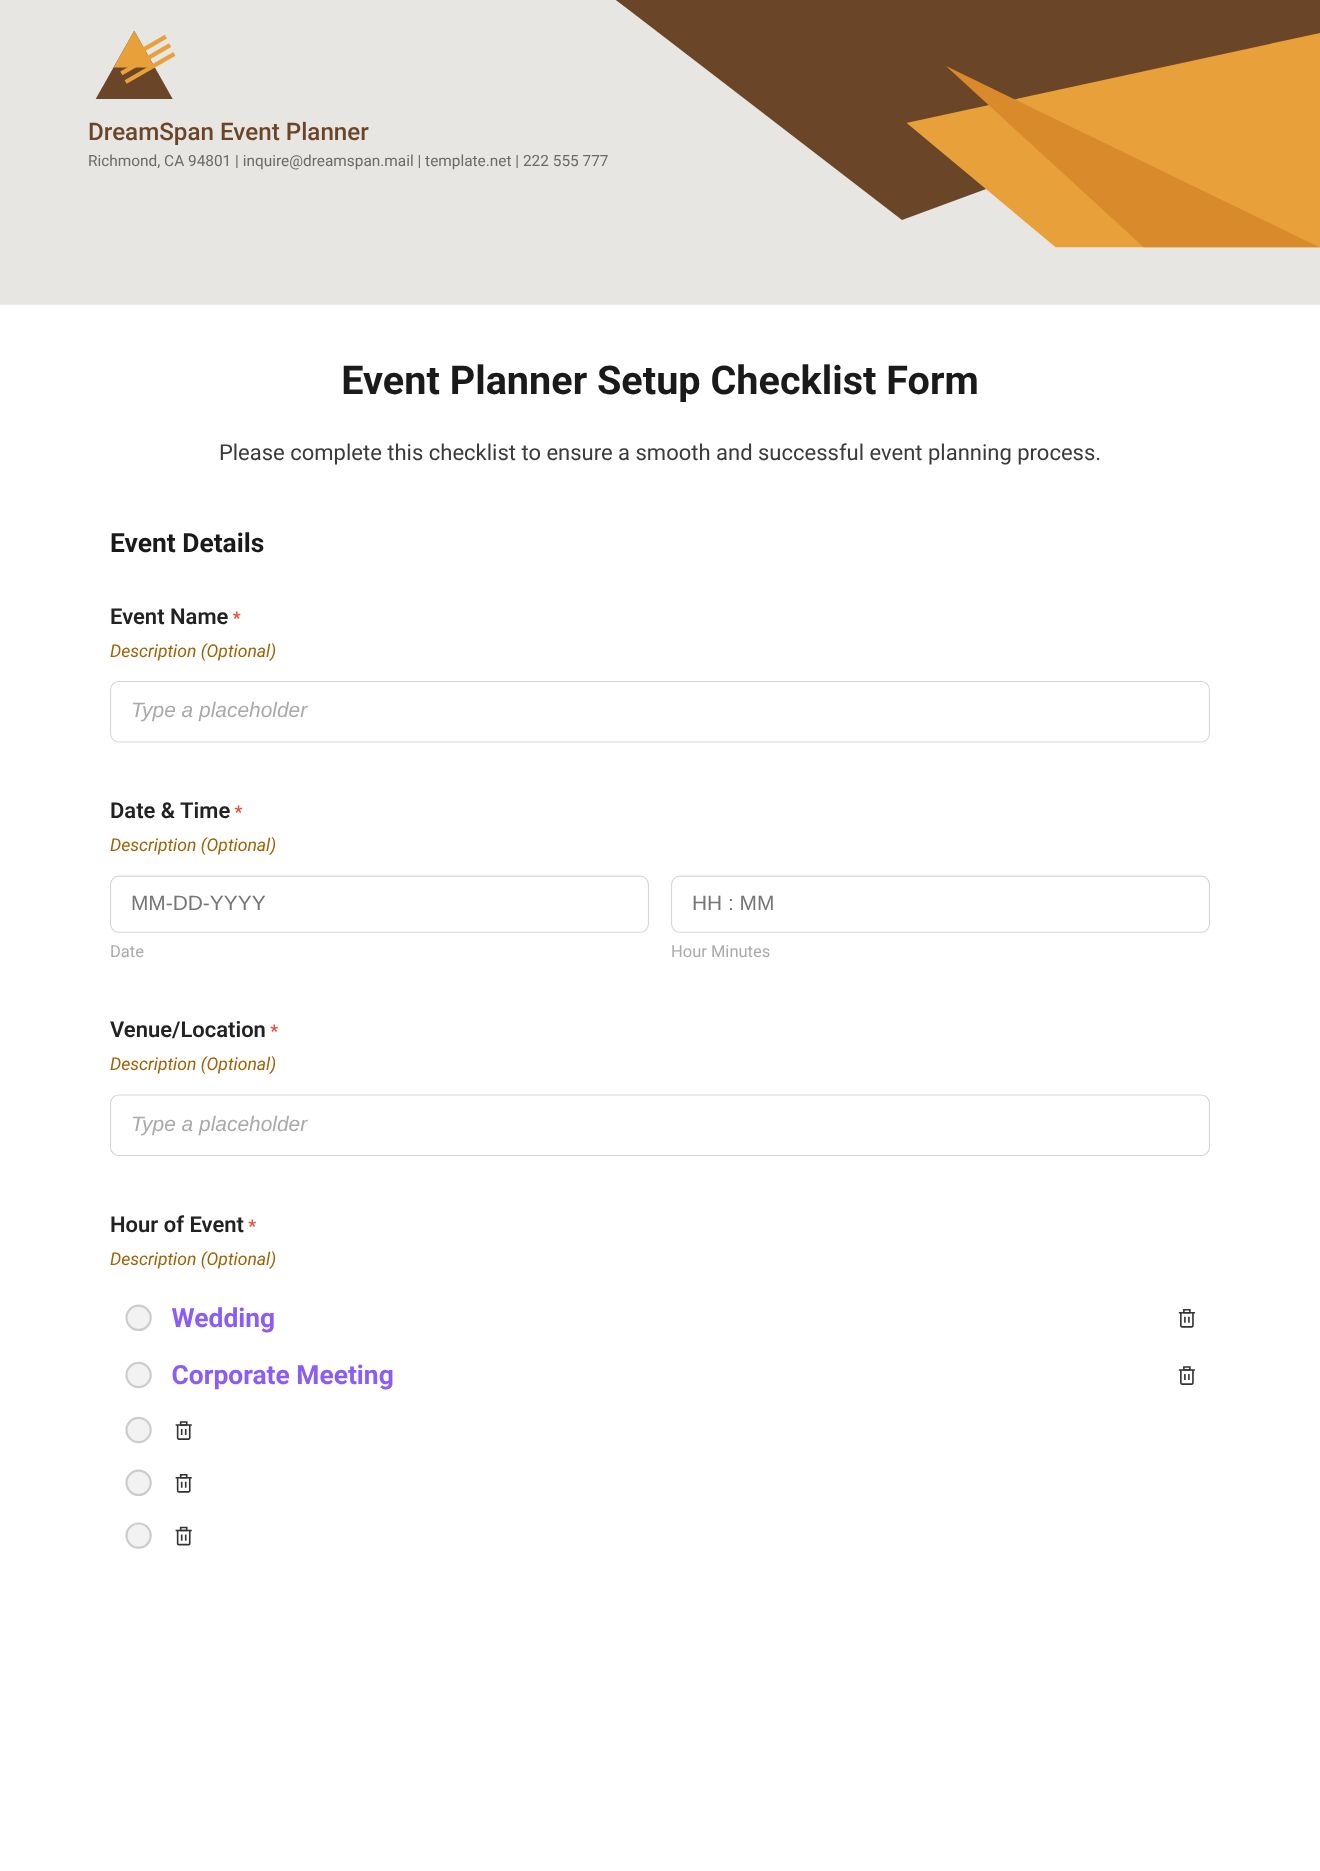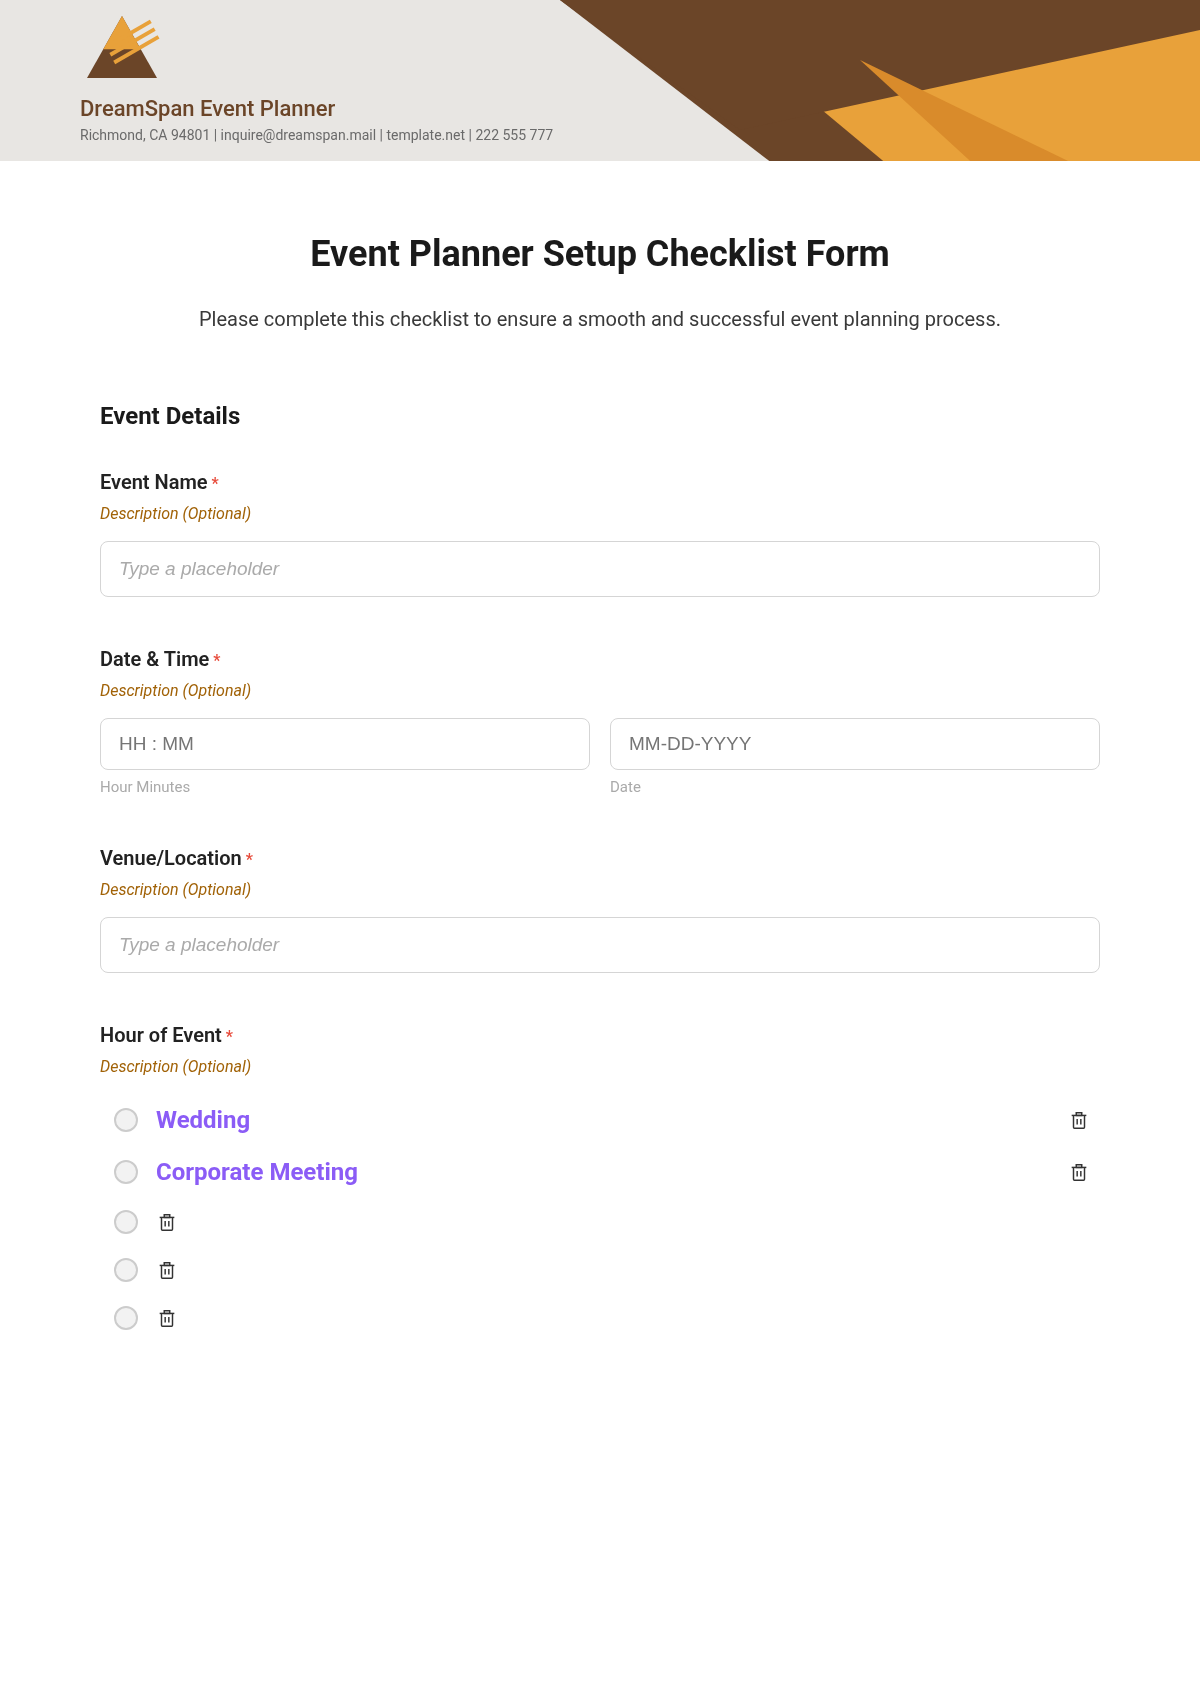--- a/index.html
+++ b/index.html
@@ -4,24 +4,24 @@
 <style>
   * { box-sizing: border-box; margin: 0; padding: 0; }
   body {
     font-family: -apple-system, BlinkMacSystemFont, "Segoe UI", Roboto, Helvetica, Arial, sans-serif;
     background: #fff;
     width: 1200px;
     color: #222;
   }
   .header {
     background: #e8e6e3;
-    height: 161px;
+    height: 277px;
     position: relative;
     overflow: hidden;
-    padding: 12px 0 0 80px;
+    padding: 24px 0 0 80px;
   }
   .logo {
     width: 80px;
     height: 70px;
     margin-bottom: 10px;
     margin-left: 2px;
   }
   .company-name {
     font-size: 22px;
     color: #6b4528;
@@ -33,35 +33,35 @@
     color: #6a6a6a;
   }
   .header-graphic {
     position: absolute;
     top: 0;
     right: 0;
     width: 640px;
     height: 225px;
   }
   .content {
-    padding: 72px 100px 40px 100px;
+    padding: 48px 100px 40px 100px;
   }
   .form-title {
     text-align: center;
     font-size: 36px;
     font-weight: 700;
     color: #1a1a1a;
     margin-bottom: 28px;
   }
   .form-intro {
     text-align: center;
     font-size: 20px;
     color: #3a3a3a;
     line-height: 1.6;
-    margin-bottom: 67px;
+    margin-bottom: 53px;
   }
   .section-title {
     font-size: 24px;
     font-weight: 700;
     color: #1a1a1a;
     margin-bottom: 40px;
   }
   .field {
     margin-bottom: 50px;
   }
@@ -184,27 +184,27 @@
   </div>
 
   <div class="field">
     <div>
       <span class="field-label">Date &amp; Time</span>
       <span class="required">*</span>
     </div>
     <div class="field-desc">Description (Optional)</div>
     <div class="datetime-row">
       <div class="datetime-col">
+        <input type="text" class="dt-input" placeholder="MM-DD-YYYY" style="">
+        <div class="sub-label">Date</div>
+      </div>
+      <div class="datetime-col">
         <input type="text" class="dt-input" placeholder="HH : MM" style="">
         <div class="sub-label">Hour Minutes</div>
       </div>
-      <div class="datetime-col">
-        <input type="text" class="dt-input" placeholder="MM-DD-YYYY" style="">
-        <div class="sub-label">Date</div>
-      </div>
     </div>
   </div>
 
   <div class="field">
     <div>
       <span class="field-label">Venue/Location</span>
       <span class="required">*</span>
     </div>
     <div class="field-desc">Description (Optional)</div>
     <input type="text" class="text-input" placeholder="Type a placeholder" style="">

